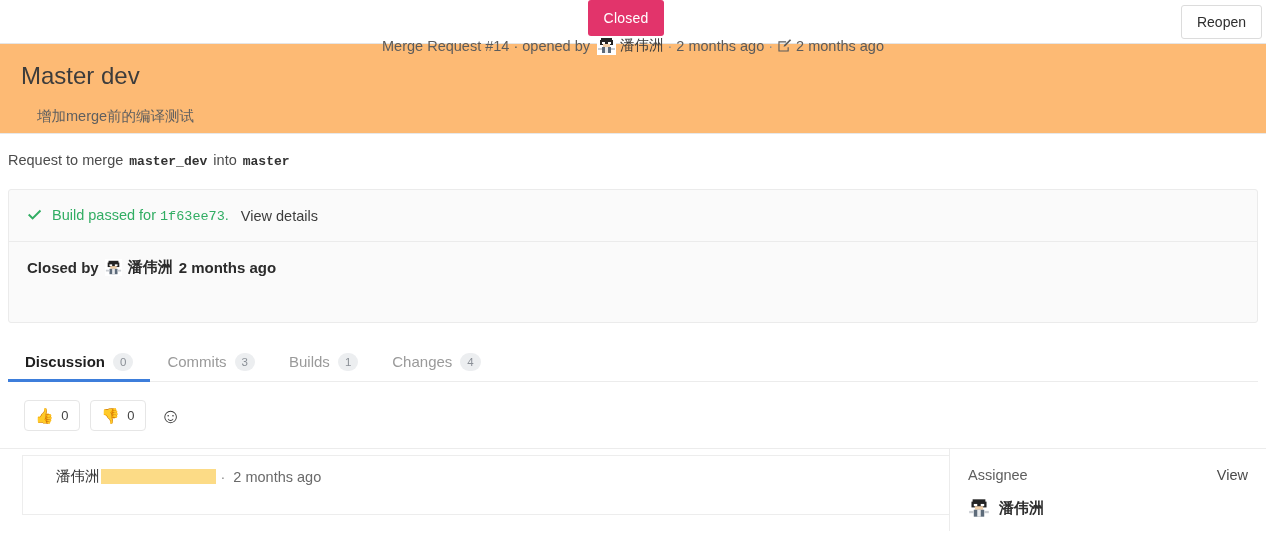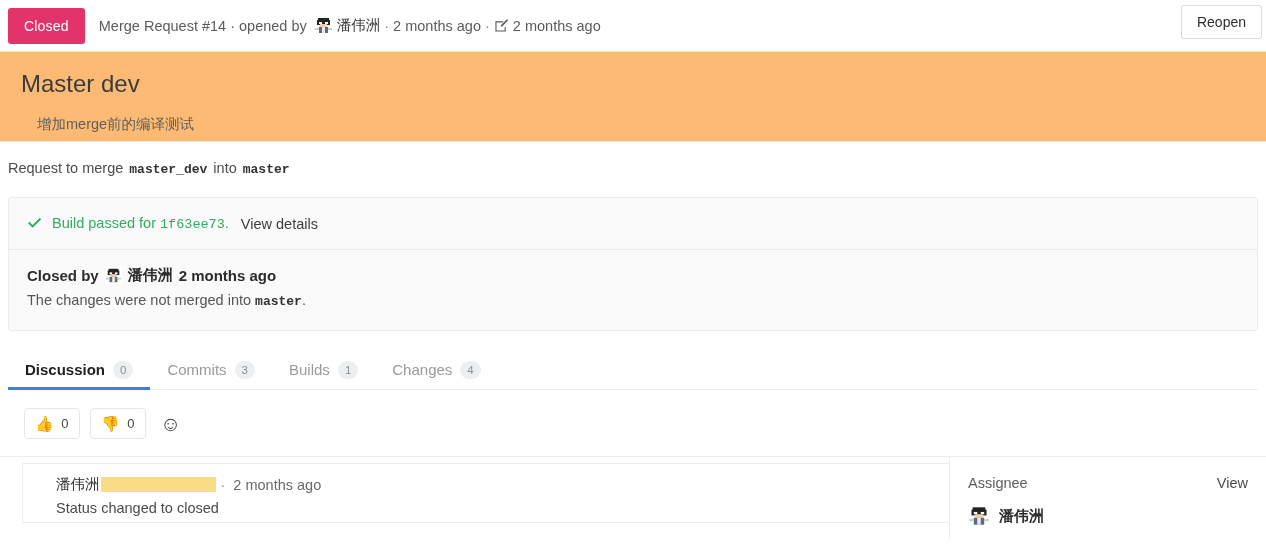--- a/index.html
+++ b/index.html
@@ -18,26 +18,27 @@
   .mono {
     font-family: "Liberation Mono", "DejaVu Sans Mono", monospace;
     font-weight: bold;
     font-size: 13px;
     color: #333;
   }
 
   
   .status-bar {
     position: relative;
-    height: 52px;
+    height: 44px;
     border-bottom: 1px solid #e5e5e5;
     display: flex;
     align-items: center;
     padding: 0 8px;
     box-sizing: border-box;
+    flex-direction: column;
   }
   .state-badge {
     background: #e2346b;
     color: #fff;
     font-size: 14px;
     line-height: 1;
     padding: 11px 16px;
     border-radius: 3px;
     margin-right: 14px;
     letter-spacing: .2px;
@@ -363,24 +364,20 @@
           <rect x="6" y="8" width="7" height="3" fill="#f0cfa8"></rect>
           <rect x="5" y="11" width="9" height="6" fill="#5d6b7a"></rect>
           <rect x="8" y="11" width="3" height="6" fill="#e8eaec"></rect>
           <rect x="1" y="12" width="4" height="2" fill="#c9cdd2"></rect>
           <rect x="14" y="12" width="4" height="2" fill="#c9cdd2"></rect>
         </svg>
       </span>
       <span>潘伟洲</span>
       <span style="margin-left:6px;">2 months ago</span>
     </div>
-    <div class="closed-sub">
-      <span>The changes were not merged into</span>
-      <span class="mono">master</span><span>.</span>
-    </div>
   </div>
 </div>
 
 <div class="tabs">
   <div class="tab active">
     <span>Discussion</span>
     <span class="tab-count">0</span>
   </div>
   <div class="tab">
     <span>Commits</span>
@@ -411,21 +408,20 @@
 <div class="body-split">
 
   <div class="discussion-col">
     <div class="note">
       <div class="note-head">
         <span class="note-author">潘伟洲</span>
           <span class="redaction"></span>
         <span class="sep" style="margin:0 4px;color:#8c8c8c;">·</span>
         <span class="note-time">2 months ago</span>
       </div>
-      <div class="note-body">Status changed to closed</div>
     </div>
   </div>
 
   <div class="sidebar-col">
     <div class="sidebar-head">
       <span>Assignee</span>
       <span class="sidebar-edit">View</span>
     </div>
     <div class="assignee-value">
       <span class="avatar">

